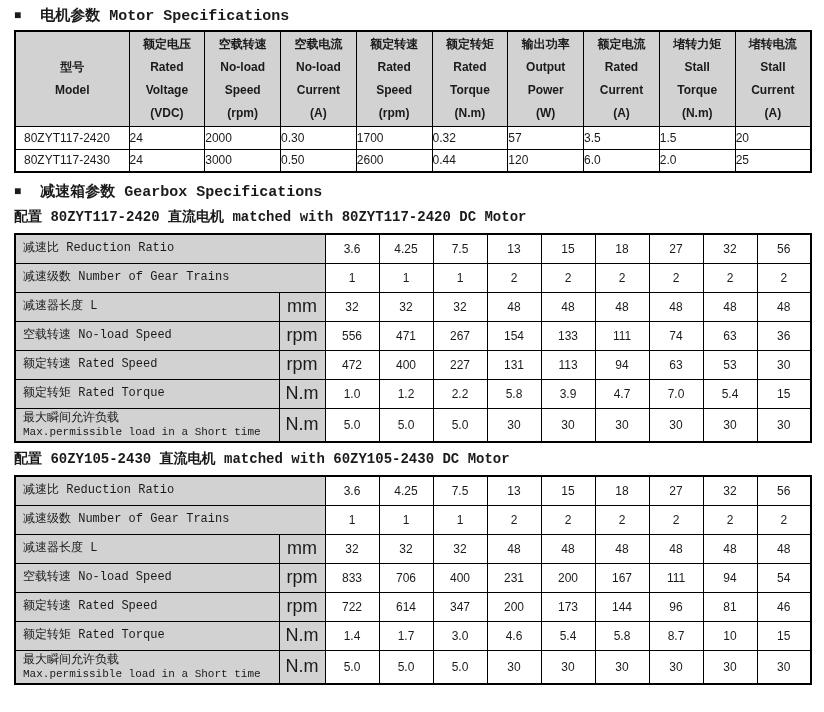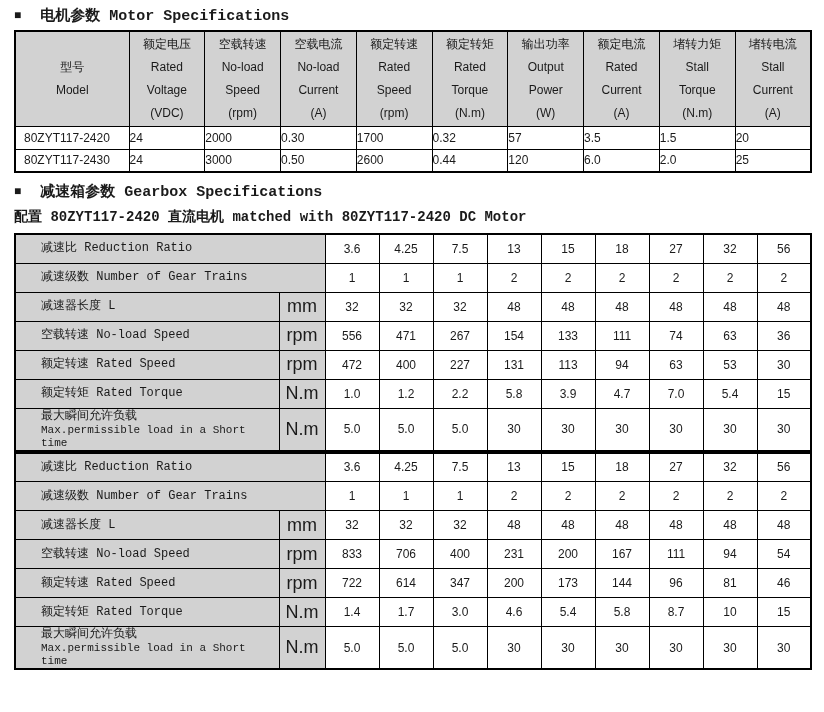--- a/index.html
+++ b/index.html
@@ -33,33 +33,33 @@
   table {
     border-collapse: collapse;
     table-layout: fixed;
     width: 798px;
     border: 2px solid #000;
   }
   th, td { border: 1px solid #000; padding: 0; overflow: hidden; }
   .fill { background: #d2d2d2; }
 
   
-  .motor-table th { height: 95px; vertical-align: middle; font-weight: normal; }
+  .motor-table th { height: 95px; vertical-align: middle; font-weight: bold; }
   .motor-table .col-model { width: 114px; }
   .motor-table .hline { line-height: 23px; font-size: 12px; text-align: center; }
   .motor-table td { height: 23px; font-size: 12px; text-align: left; vertical-align: middle; }
   .motor-table td.m-model { text-align: left; padding-left: 8px; }
 
   
   .gb-table td { height: 29px; font-size: 12px; vertical-align: middle; }
   .gb-table tr.tall td { height: 34px; }
   .gb-table .col-label { width: 264px; }
   .gb-table .col-unit { width: 46px; }
   .gb-table td.gb-label {
-    text-align: left; padding-left: 25px;
+    text-align: left; padding-left: 7px;
     font-family: "Liberation Mono", "DejaVu Sans Mono", monospace;
     font-size: 12px;
   }
   .gb-table td.gb-label .sub {
     font-size: 11px; line-height: 13px;
   }
   .gb-table td.gb-label .main { line-height: 15px; }
   .gb-table td.gb-unit { text-align: center; font-size: 18px; }
   .gb-table td.gb-val { text-align: center; }
 </style>
@@ -286,20 +286,21 @@
           <td class="gb-val">30</td>
           <td class="gb-val">30</td>
           <td class="gb-val">30</td>
           <td class="gb-val">30</td>
           <td class="gb-val">30</td>
           <td class="gb-val">30</td>
         </tr>
       </tbody>
   </table>
 
+  <div class="config-heading">配置 60ZY105-2430 直流电机 matched with 60ZY105-2430 DC Motor</div>
 
   <table class="gb-table" id="gb-table-1">
     <colgroup>
         <col class="col-label">
         <col class="col-unit">
         <col>
         <col>
         <col>
         <col>
         <col>

